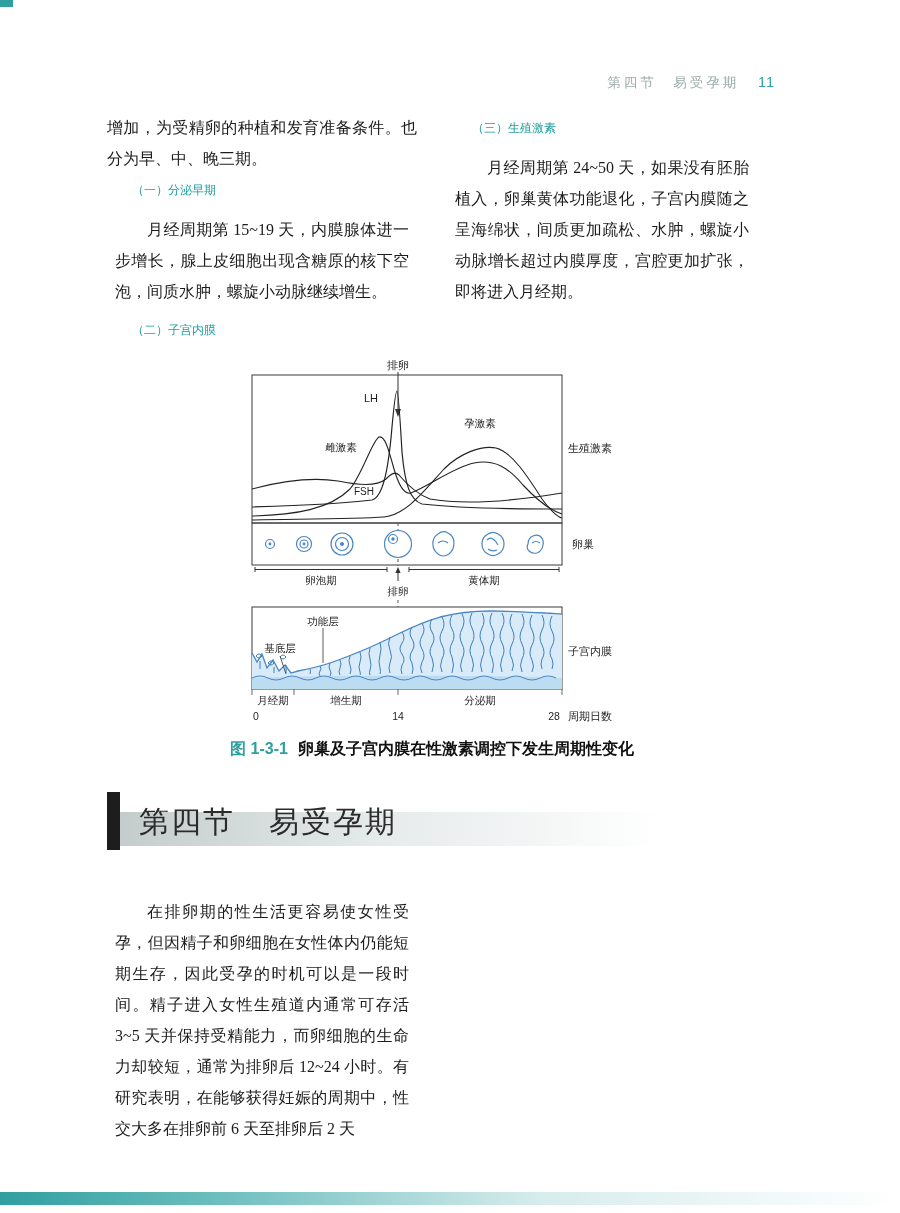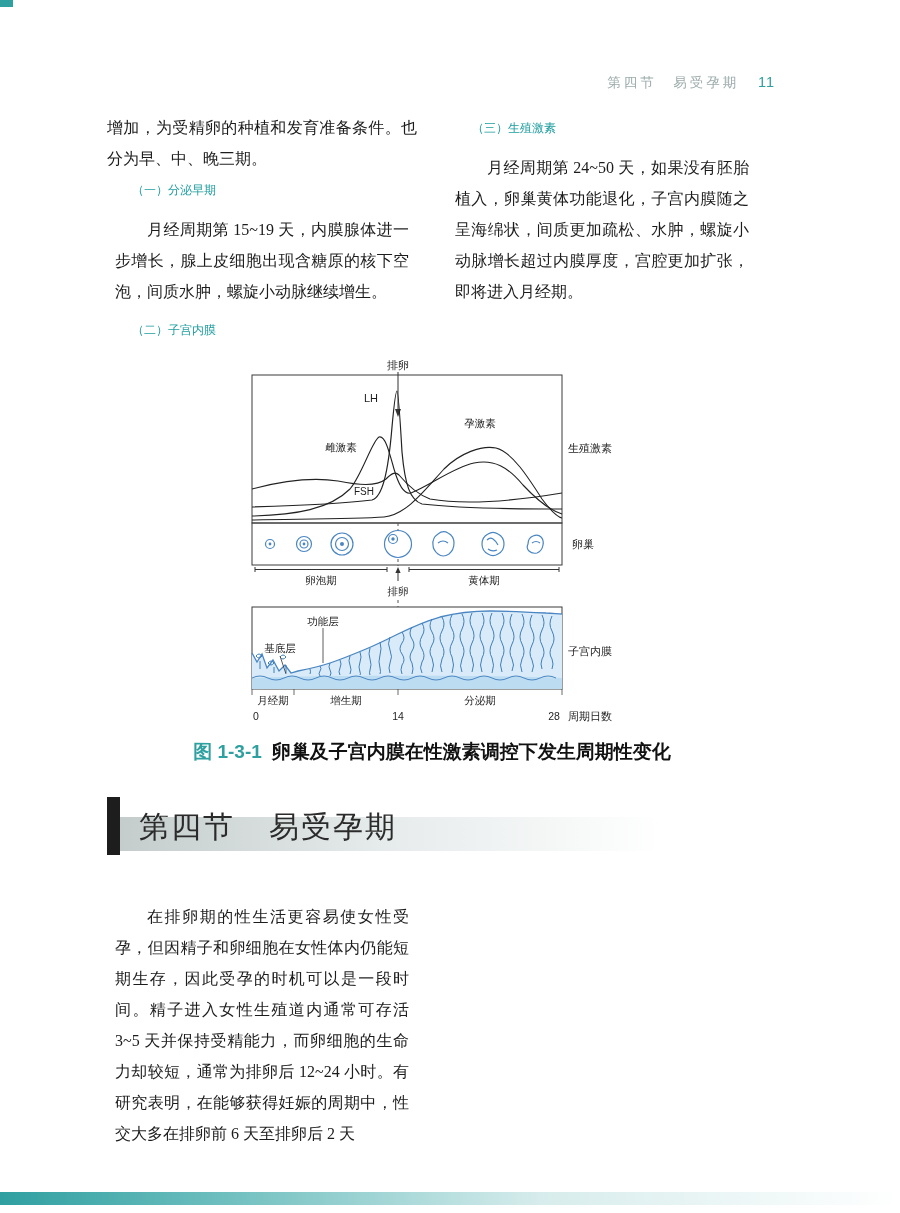--- a/index.html
+++ b/index.html
@@ -20,21 +20,21 @@
   .col{width:310px;font-size:16px;line-height:31px;text-align:justify;}
   .p{text-indent:2em;margin:8px;}
   .p0{text-indent:0;margin:0;}
   .h{
     text-indent:2em;margin:1px;color:#1c9c9e;font-weight:normal;
     font-family:"Liberation Sans","DejaVu Sans",sans-serif;font-size:12px;
   }
   figure{margin:10px 0 0;display:flex;justify-content:center;}
   .caption{
     text-align:center;font-family:"Liberation Sans","DejaVu Sans",sans-serif;
-    font-weight:bold;font-size:19px;margin-top:6px;color:#111;
+    font-weight:bold;font-size:16px;margin-top:6px;color:#111;
   }
   .cap-tag{color:#2fa0a0;margin-right:10px;}
   .section-band{position:relative;height:62px;margin-top:30px;}
   .band-block{position:absolute;left:0;top:2px;width:13px;height:58px;background:#1d1d1d;}
   .band-grad{
     position:absolute;left:13px;right:0;bottom:6px;height:34px;
     background:linear-gradient(to right,#c4cccc 0%,#e5eaea 40%,#ffffff 85%);
   }
   .band-title{
     position:absolute;left:32px;bottom:9px;

